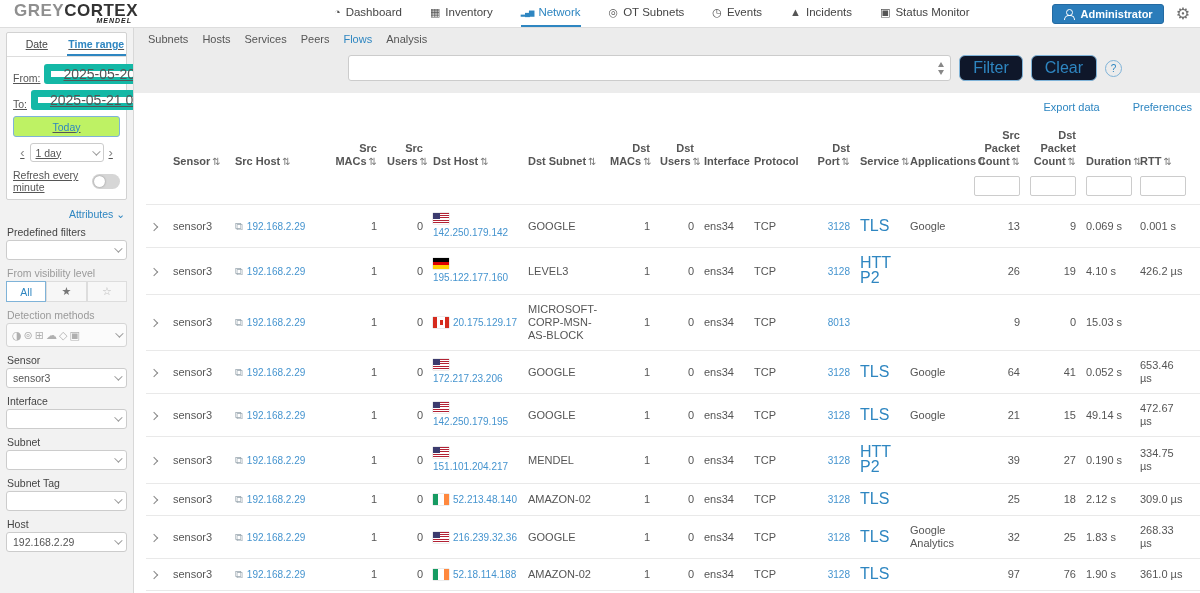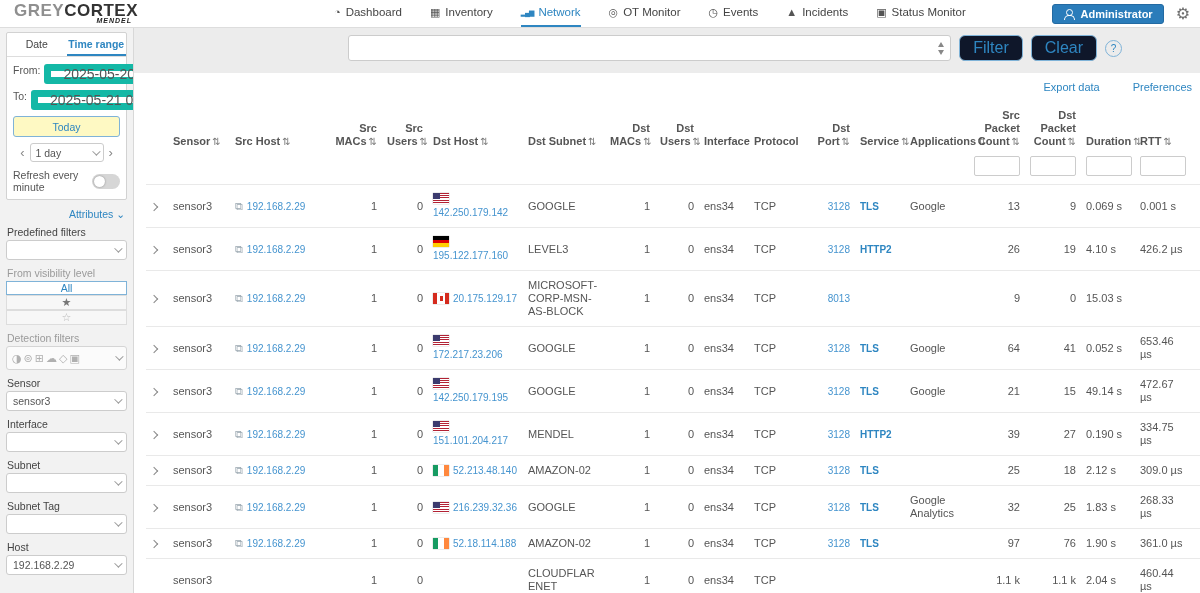--- a/index.html
+++ b/index.html
@@ -28,52 +28,52 @@
   .person::before { content:""; position:absolute; top:0; left:3px; width:5px; height:5px; border:1.3px solid #fff; border-radius:50%; }
   .person::after  { content:""; position:absolute; bottom:0; left:1px; width:9px; height:4px; border:1.3px solid #fff; border-bottom:none; border-radius:5px 5px 0 0; }
   .gear { font-size:16px; color:#6f6f6f; cursor:pointer; line-height:1; font-family:"DejaVu Sans",sans-serif; }
 
   
   .app { display:flex; height:565px; }
   .sidebar { width:134px; background:#f2f2f2; border-right:1px solid #d8d8d8; padding:4px 6px; font-size:10.5px; overflow:hidden; }
   .content { flex:1; display:flex; flex-direction:column; overflow:hidden; }
 
   
-  .sb-card { background:#fff; border:1px solid #d2d2d2; border-radius:2px; margin-bottom:8px; }
+  .sb-card { background:#fff; border:1px solid #d2d2d2; border-radius:2px; margin-bottom:8px;text-decoration:underline; }
   .sb-tabs { display:flex; border-bottom:1px solid #ddd; }
   .sb-tab { flex:1; text-align:center; padding:5px 0 4px; font-size:10.5px; color:#444; cursor:pointer;
             border-bottom:2px solid transparent; }
   .sb-tab.active { color:#2e86c1; font-weight:700; border-bottom-color:#2e86c1; }
   .sb-card-body { padding:7px 6px 6px; }
-  .sb-dtrow { display:flex; align-items:flex-start; gap:4px; margin-bottom:6px; }
+  .sb-dtrow { display:flex; align-items:flex-end; gap:4px; margin-bottom:6px; }
   .sb-dtrow .lbl { width:28px; color:#555; }
   .dt-input { flex:1; display:flex; align-items:center; border:7px solid #14b8a6; border-radius:3px; background:#fff;
               height:20px; padding:0 12px; font-size:14px; color:#555; cursor:text; }
   .dt-input .val { flex:1; white-space:nowrap; }
   .cal { width:9px; height:9px; border:1px solid #999; border-top:3px solid #999; border-radius:1px; flex:none; }
-  .today-btn { display:block; width:100%; height:21px; background:#fef9c3; border:1px solid #7fb3d8; color:#2e86c1;
+  .today-btn { display:block; width:100%; height:21px; background:#bef264; border:1px solid #7fb3d8; color:#2e86c1;
                border-radius:3px; font-size:10.5px; cursor:pointer; margin-bottom:6px; font-family:inherit; }
   .period { display:flex; align-items:center; gap:5px; justify-content:center; margin-bottom:7px; }
   .period .arrow { color:#888; font-size:13px; cursor:pointer; line-height:1; }
   .mini-select { display:flex; align-items:center; justify-content:space-between; border:1px solid #ccc; border-radius:3px;
                  background:#fff; height:19px; padding:0 5px; width:74px; color:#555; cursor:pointer; }
   .refresh { display:flex; align-items:center; justify-content:space-between; gap:4px; color:#555; }
   .toggle { width:28px; height:15px; border-radius:8px; background:#d6d6d6; position:relative; flex:none; cursor:pointer; }
   .toggle::after { content:""; position:absolute; top:2px; left:2px; width:11px; height:11px; border-radius:50%;
                    background:#fff; box-shadow:0 0 2px rgba(0,0,0,.4); }
   .attr-row { text-align:right; margin:2px 2px 6px; }
   .attr-link { color:#2e86c1; font-size:10.5px; cursor:pointer; }
   .sb-field { margin-bottom:7px; }
   .sb-label { color:#444; margin:0 1px 2px; }
   .sb-label.dim { color:#9a9a9a; }
   .sb-select { display:flex; align-items:center; justify-content:space-between; background:#fff; border:1px solid #ccc;
                border-radius:3px; height:20px; padding:0 6px; color:#555; cursor:pointer; }
   .chev-d { width:6px; height:6px; border-right:1.3px solid #999; border-bottom:1.3px solid #999;
             transform:rotate(45deg) translateY(-2px); flex:none; }
-  .vis-group { display:flex;flex-direction:column; }
+  .vis-group { display:flex; }
   .vis-btn { flex:1; height:21px; display:flex; align-items:center; justify-content:center; background:#f7f7f7;
              border:1px solid #ddd; font-size:10.5px; color:#9a9a9a; cursor:pointer; }
   .vis-btn.active { background:#fff; border-color:#7fb3d8; color:#2e86c1; }
   .vis-btn .star-f { color:#777; font-size:11px; }
   .vis-btn .star-o { color:#bbb; font-size:11px; }
   .det-box { display:flex; align-items:center; justify-content:space-between; border:1px solid #d5d5d5; border-radius:3px;
              background:#fbfbfb; height:24px; padding:0 5px; cursor:pointer; }
   .det-icons { display:flex; gap:2px; color:#b0b0b0; font-size:11px; font-family:"DejaVu Sans",sans-serif; }
 
   
@@ -102,21 +102,21 @@
   .filter-row td { padding:2px 5px 8px; }
   .filter-row input { width:46px; height:20px; border:1px solid #ccc; border-radius:2px; outline:none;
                       font:10px "Liberation Sans",sans-serif; padding:0 4px; }
   .filter-row td.r { text-align:right; }
   tbody td { padding:8px 5px; border-top:1px solid #e9e9e9; color:#555; vertical-align:middle; line-height:13px; word-wrap:break-word; }
   tbody td.r { text-align:right; }
   tbody tr { cursor:default; }
   .chevR { width:6px; height:6px; border-top:1.4px solid #888; border-right:1.4px solid #888; display:inline-block;
            transform:rotate(45deg); cursor:pointer; }
   .link { color:#4594cf; font-size:10px; cursor:pointer; }
-  .svc { color:#2e86c1; font-weight:700; font-size:10px; cursor:pointer; }
+  .svc { color:#2e86c1; font-weight:400; font-size:16px; cursor:pointer; }
   .copy { color:#9aa7b0; font-size:11px; margin-right:4px; font-family:"DejaVu Sans",sans-serif; cursor:pointer; }
   .cell-host { display:flex; flex-wrap:wrap; column-gap:4px; row-gap:2px; align-items:center; width:87px; }
   .dots { color:#888; letter-spacing:1px; }
   .flag { width:16px; height:11px; display:inline-block; box-shadow:0 0 1px rgba(0,0,0,.45); flex:none; position:relative; }
   .flag.us { background:linear-gradient(to right,#3c3b6e 0 7px,rgba(0,0,0,0) 7px) top left/16px 6px no-repeat,
              repeating-linear-gradient(to bottom,#b22234 0 1px,#fff 1px 2.2px); }
   .flag.de { background:linear-gradient(to bottom,#000 0 33%,#d00 33% 66%,#ffce00 66%); }
   .flag.ie { background:linear-gradient(to right,#169b62 0 33%,#fff 33% 66%,#ff883e 66%); }
   .flag.ca { background:linear-gradient(to right,#d52b1e 0 25%,#fff 25% 75%,#d52b1e 75%); }
   .flag.ca::after { content:""; position:absolute; left:6.5px; top:3px; width:3px; height:5px; background:#d52b1e; }
@@ -137,21 +137,21 @@
       <div class="nav-item">
         <span class="nav-ico">▦</span>
         <span>Inventory</span>
       </div>
       <div class="nav-item active">
         <span class="nav-ico bars">▂▄▆</span>
         <span>Network</span>
       </div>
       <div class="nav-item">
         <span class="nav-ico">◎</span>
-        <span>OT Monitor</span>
+        <span>OT Subnets</span>
       </div>
       <div class="nav-item">
         <span class="nav-ico">◷</span>
         <span>Events</span>
       </div>
       <div class="nav-item">
         <span class="nav-ico">▲</span>
         <span>Incidents</span>
       </div>
       <div class="nav-item">
@@ -225,21 +225,21 @@
         <div class="vis-btn">
             <span class="star-f">★</span>
           </div>
         <div class="vis-btn">
             <span class="star-o">☆</span>
           </div>
       </div>
     </div>
 
     <div class="sb-field">
-      <div class="sb-label dim">Detection filters</div>
+      <div class="sb-label dim">Detection methods</div>
       <div class="det-box">
         <span class="det-icons" id="det-icons">
             <span>◑</span>
             <span>⊚</span>
             <span>⊞</span>
             <span>☁</span>
             <span>◇</span>
             <span>▣</span>
           </span>
         <span class="chev-d"></span>
@@ -278,20 +278,28 @@
       <div class="sb-label">Host</div>
       <div class="sb-select">
           <span>192.168.2.29</span>
           <span class="chev-d"></span>
         </div>
     </div>
 
   </aside>
 
   <main class="content">
+    <div class="subnav" id="subnav">
+        <div class="subnav-item">Subnets</div>
+        <div class="subnav-item">Hosts</div>
+        <div class="subnav-item">Services</div>
+        <div class="subnav-item">Peers</div>
+        <div class="subnav-item active">Flows</div>
+        <div class="subnav-item">Analysis</div>
+      </div>
 
     <div class="filterstrip">
       <div class="bigfilter">
         <input value="" style="">
         <div class="spin">
             <span class="up"></span>
             <span class="dn"></span>
           </div>
       </div>
       <button class="btn-outline">Filter</button>

